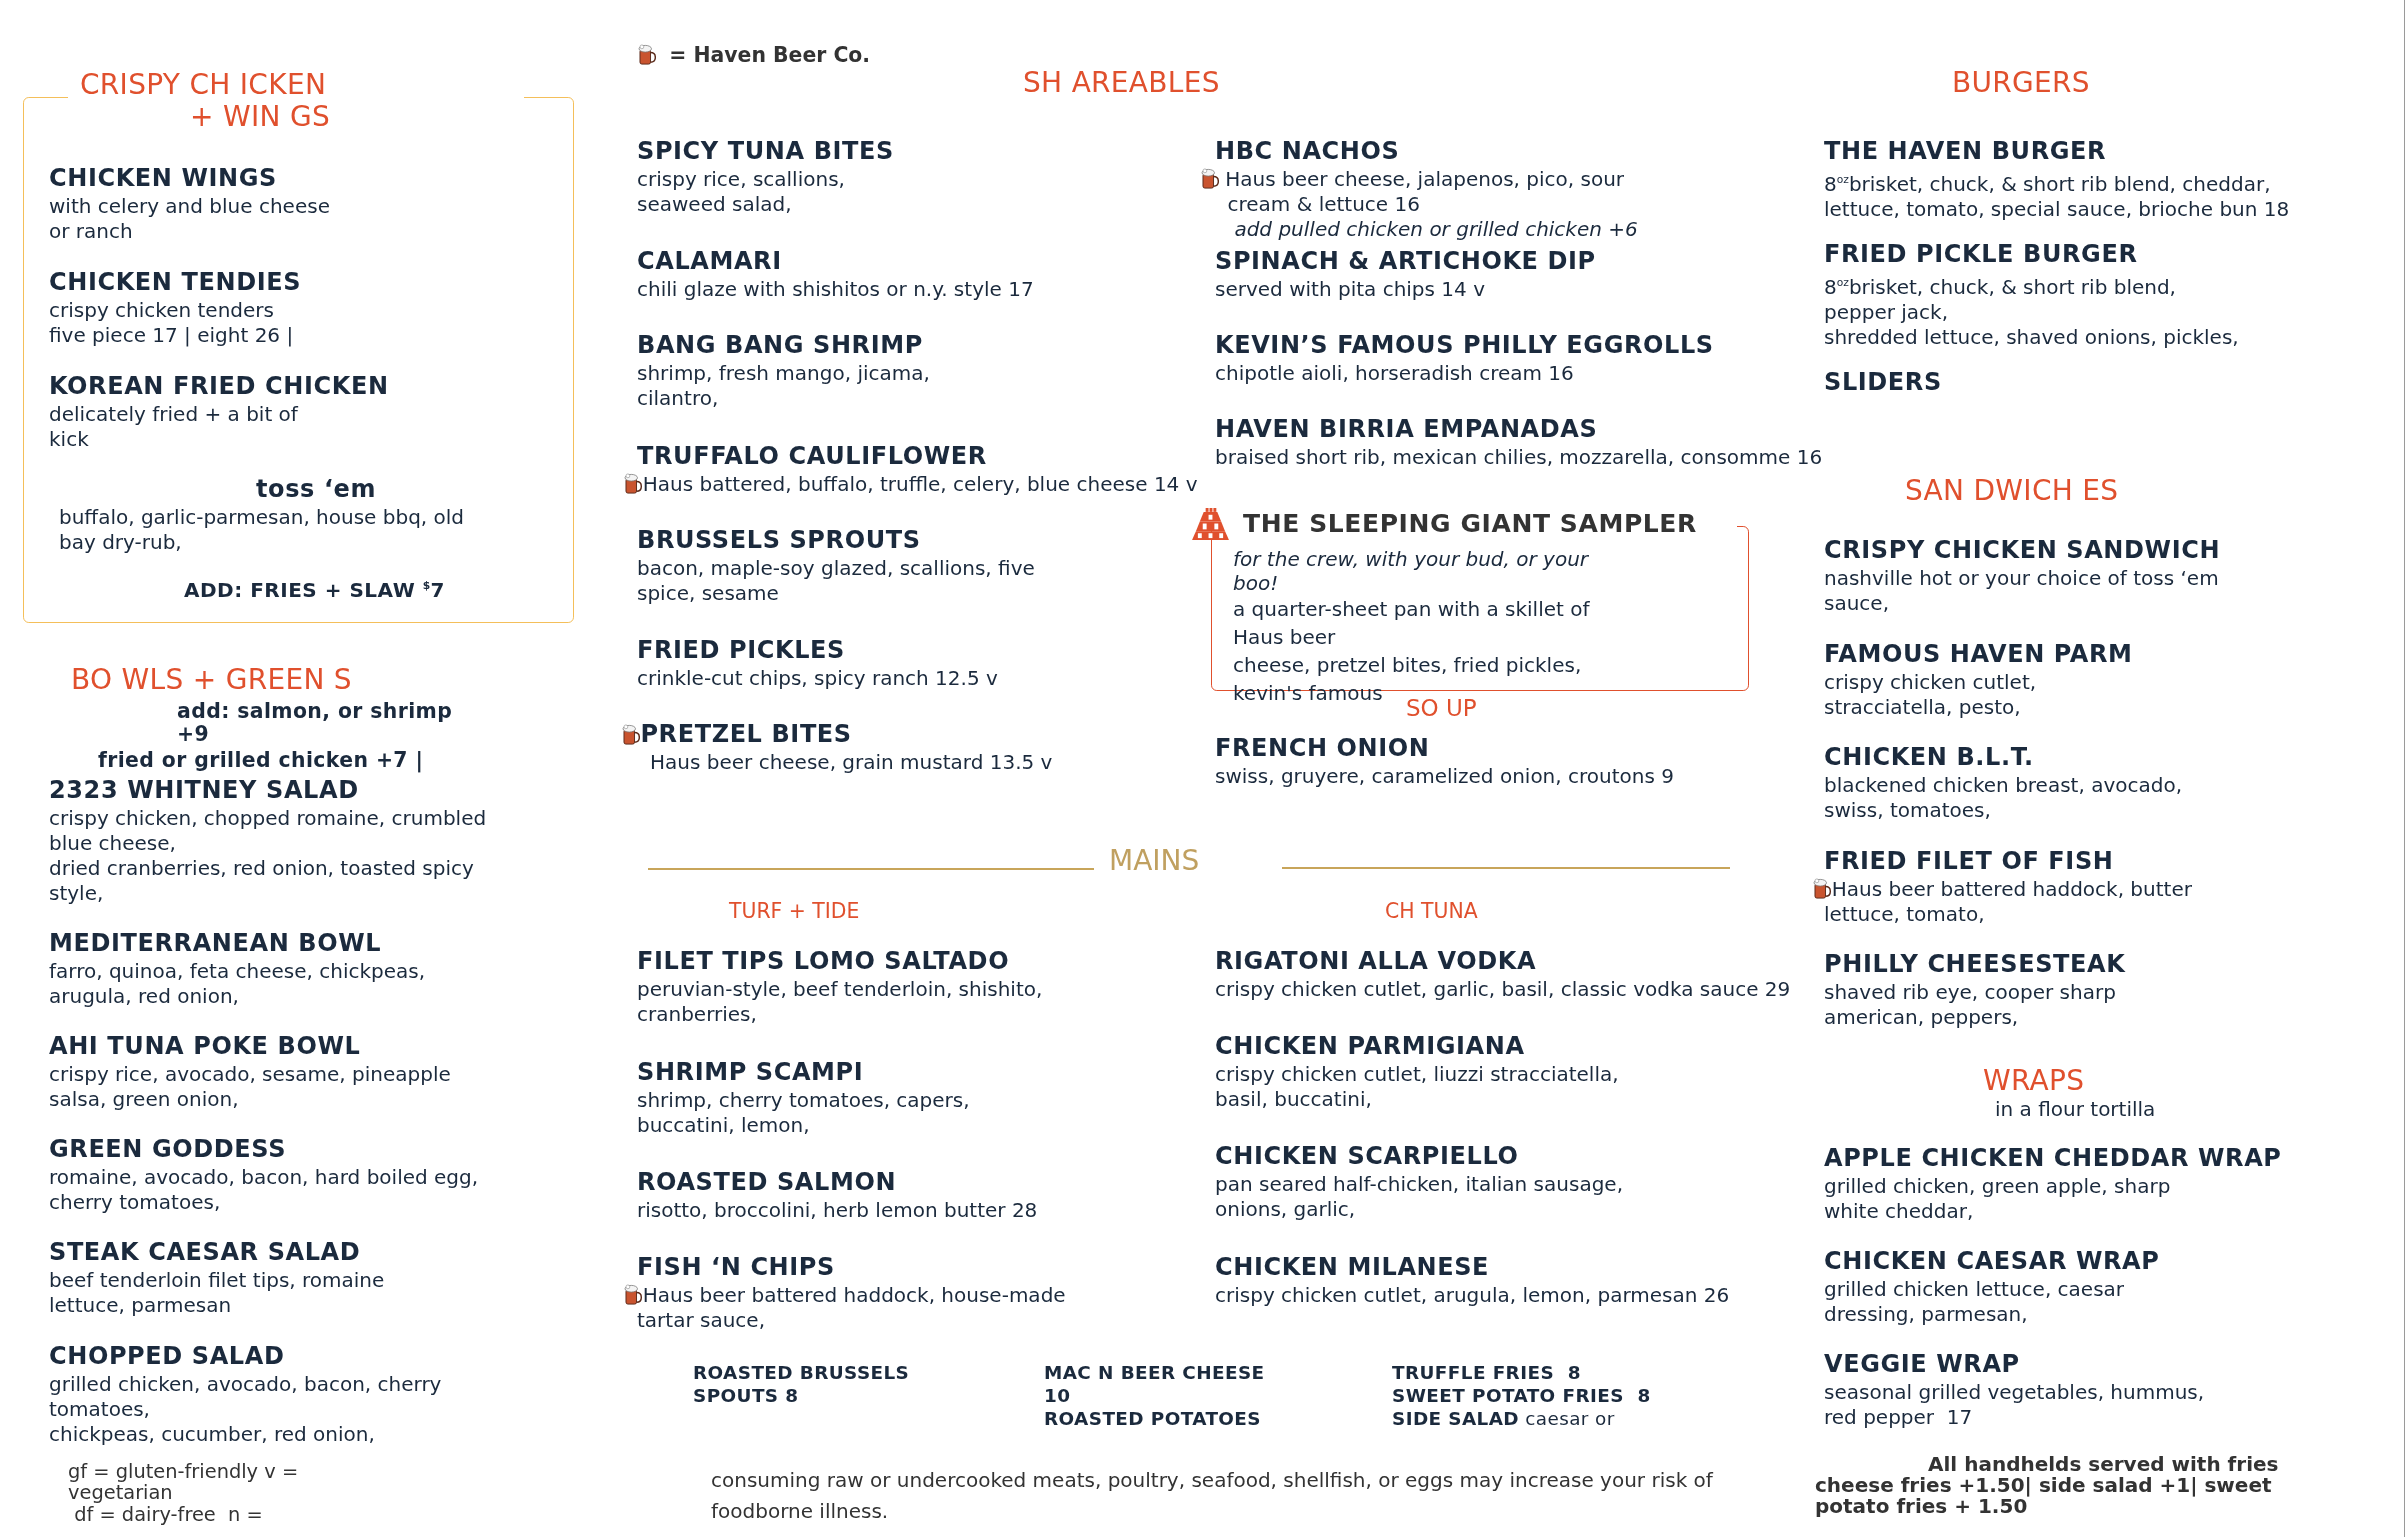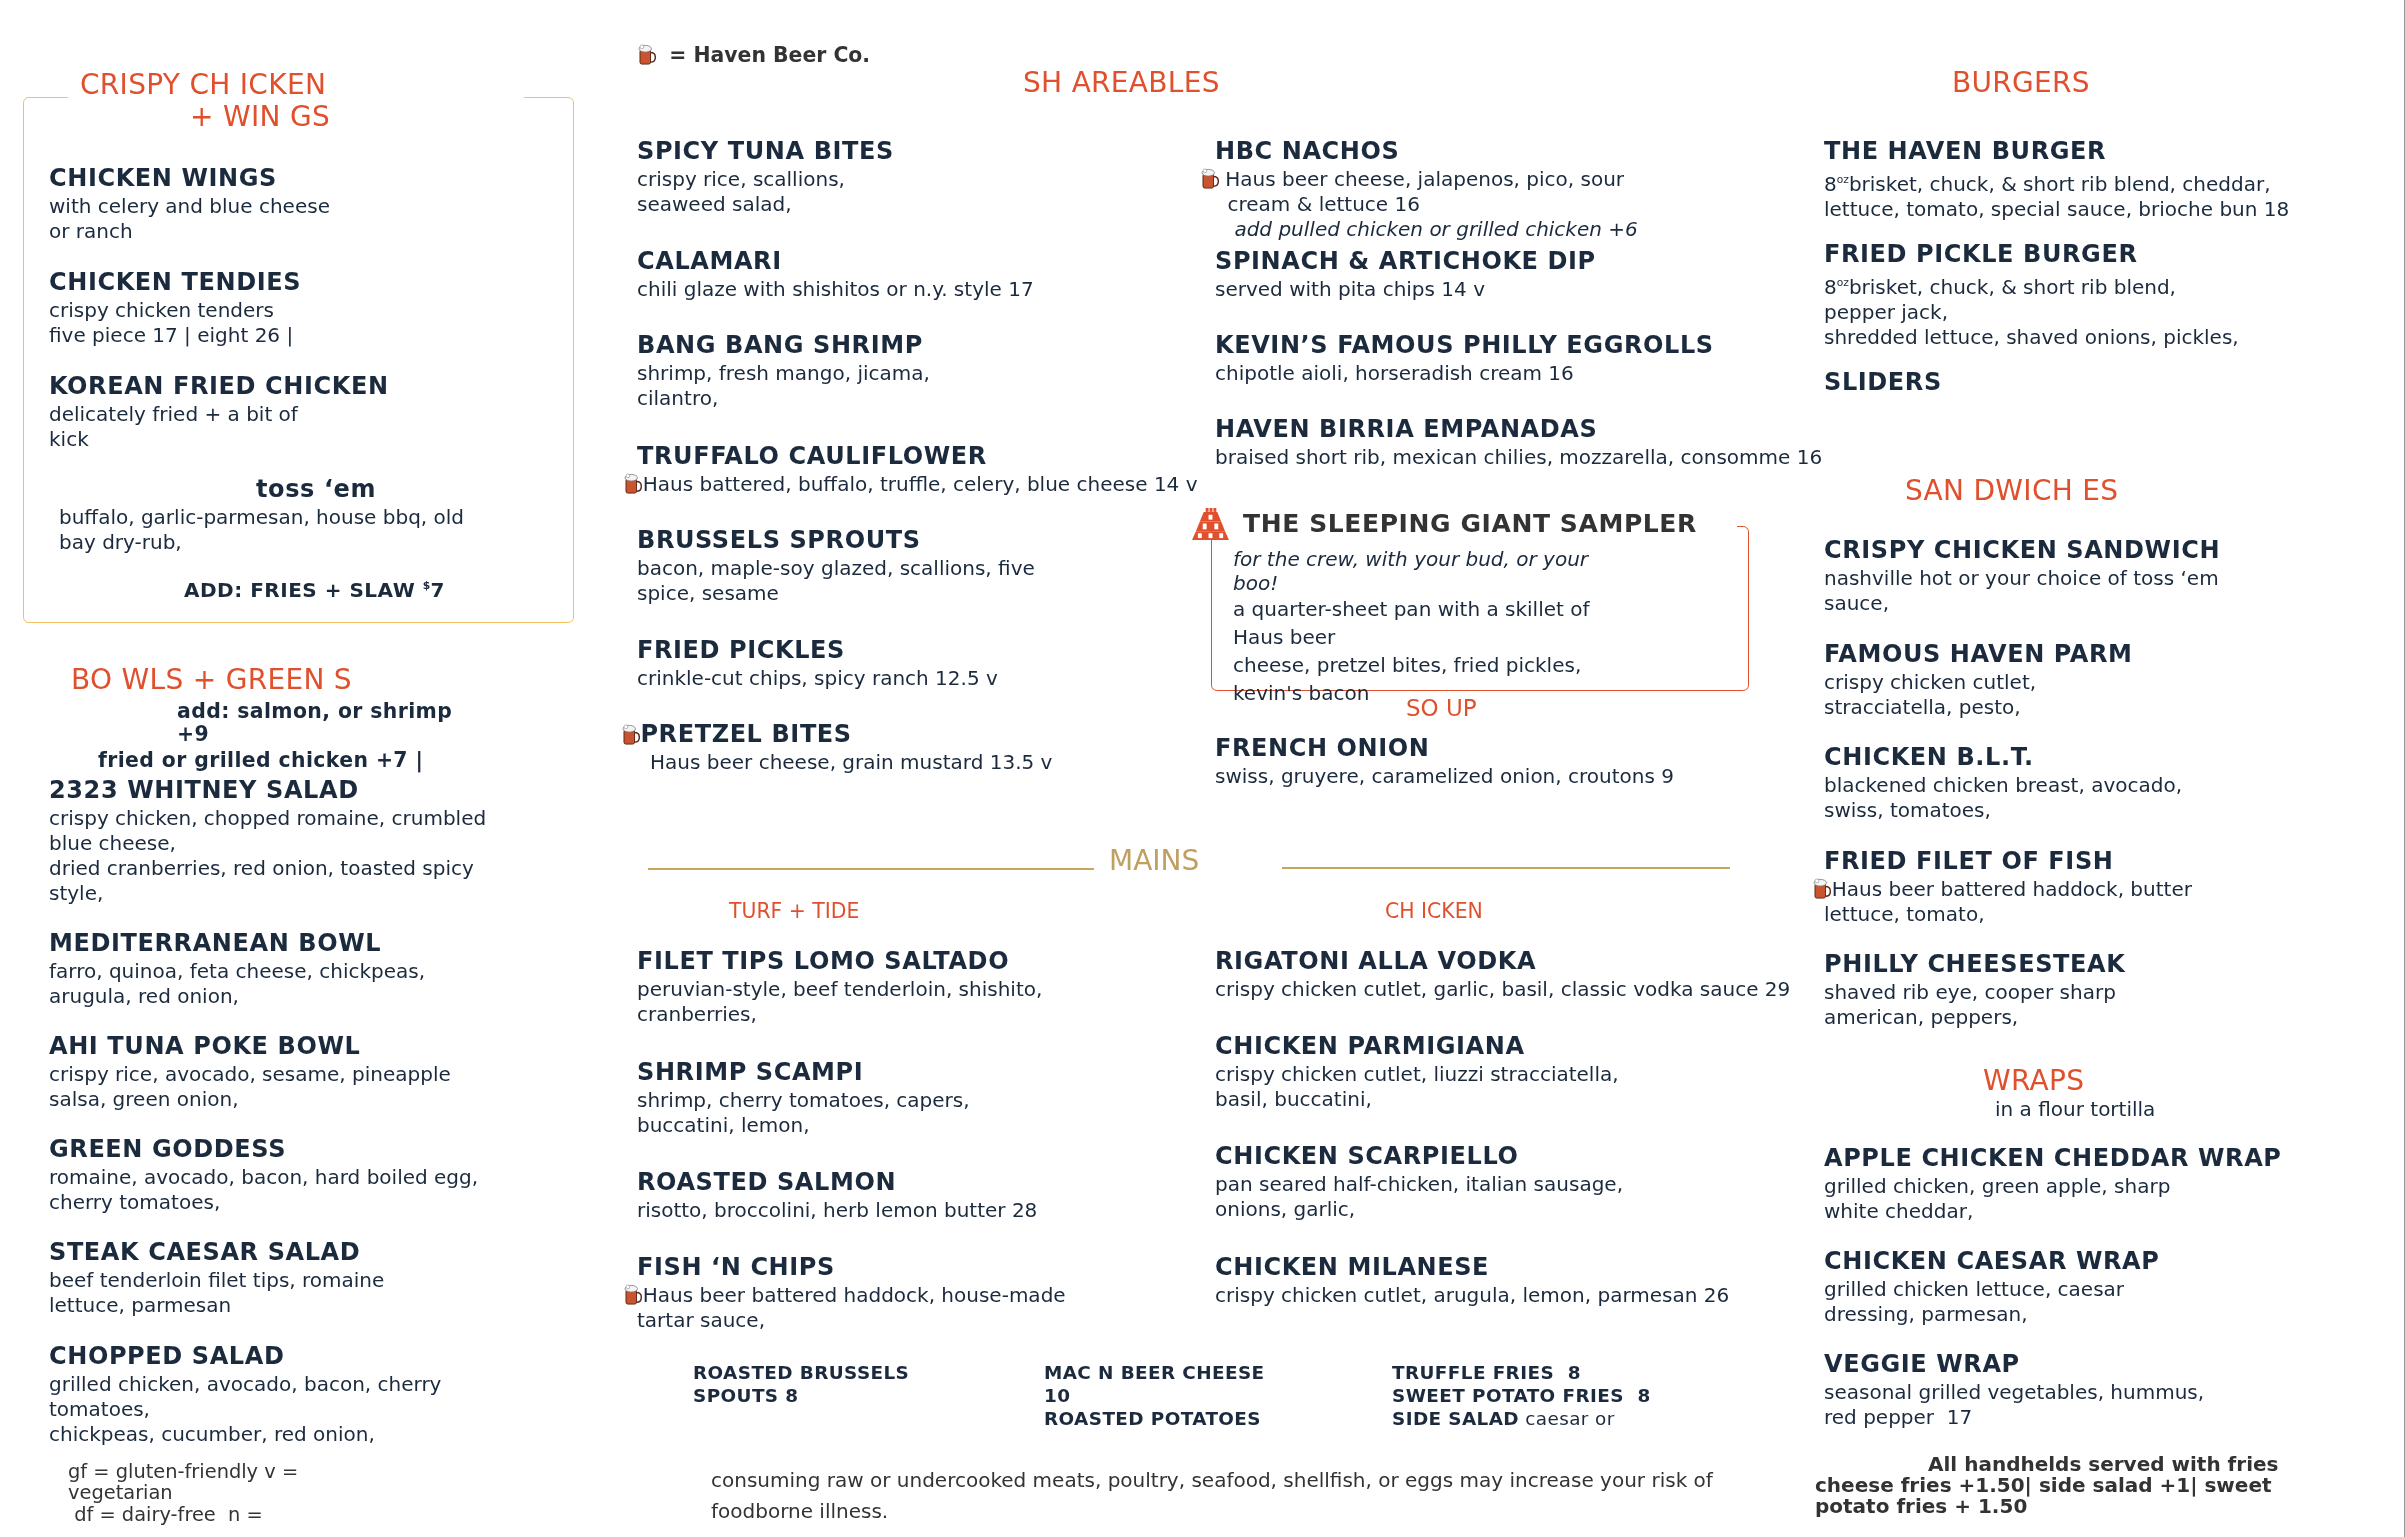--- a/index.html
+++ b/index.html
@@ -248,37 +248,37 @@
     </g>
   </svg>
 </div>
 <div class="abs t" style="left:1243px;top:508px;color:#333;font-size:25px;">THE SLEEPING GIANT SAMPLER</div>
 <div class="abs d" style="left:1233px;top:547px;">
   <span class="line it" style="line-height:25px;">for the crew, with your bud, or your</span>
   <span class="line it" style="line-height:23px;">boo!</span>
   <span class="line" style="line-height:29px;">a quarter-sheet pan with a skillet of</span>
   <span class="line" style="line-height:27px;">Haus beer</span>
   <span class="line" style="line-height:29px;">cheese, pretzel bites, fried pickles,</span>
-  <span class="line" style="line-height:27px;">kevin's bacon</span>
+  <span class="line" style="line-height:27px;">kevin's famous</span>
 </div>
 
 <div class="abs sub" style="left:1406px;top:695px;font-size:23px;">SO UP</div>
 <div class="item" style="left:1215px;top:733px;">
   <div class="t">FRENCH ONION</div>
   <div class="d">
       <span class="line">swiss, gruyere, caramelized onion, croutons  9</span>
     </div>
 </div>
 
 <div class="rule" style="left:648px;top:868px;width:446px;"></div>
 <div class="abs mains" style="left:1109px;top:844px;">MAINS</div>
 <div class="rule" style="left:1282px;top:867px;width:448px;"></div>
 
 <div class="abs sub" style="left:729px;top:899px;">TURF + TIDE</div>
-<div class="abs sub" style="left:1385px;top:899px;">CH ICKEN</div>
+<div class="abs sub" style="left:1385px;top:899px;">CH TUNA</div>
 
 <div class="item" style="left:637px;top:946px;">
   <div class="t">FILET TIPS LOMO SALTADO</div>
   <div class="d">
       <span class="line">peruvian-style, beef tenderloin, shishito,</span>
       <span class="line">cranberries,</span>
     </div>
 </div>
 <div class="item" style="left:637px;top:1057px;">
   <div class="t">SHRIMP SCAMPI</div>

